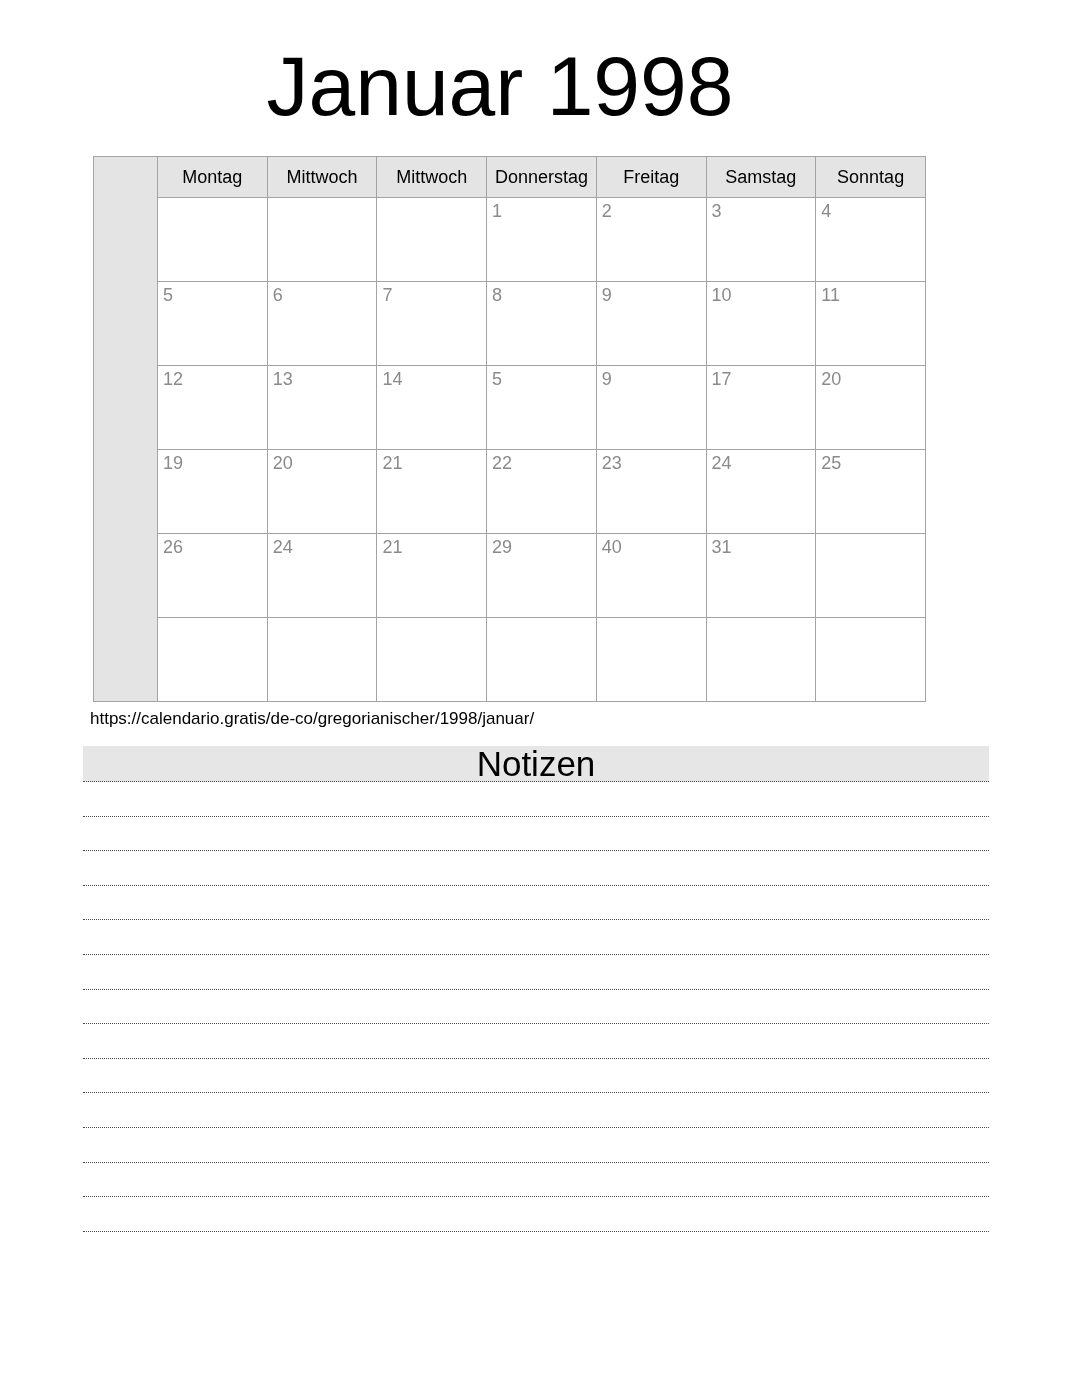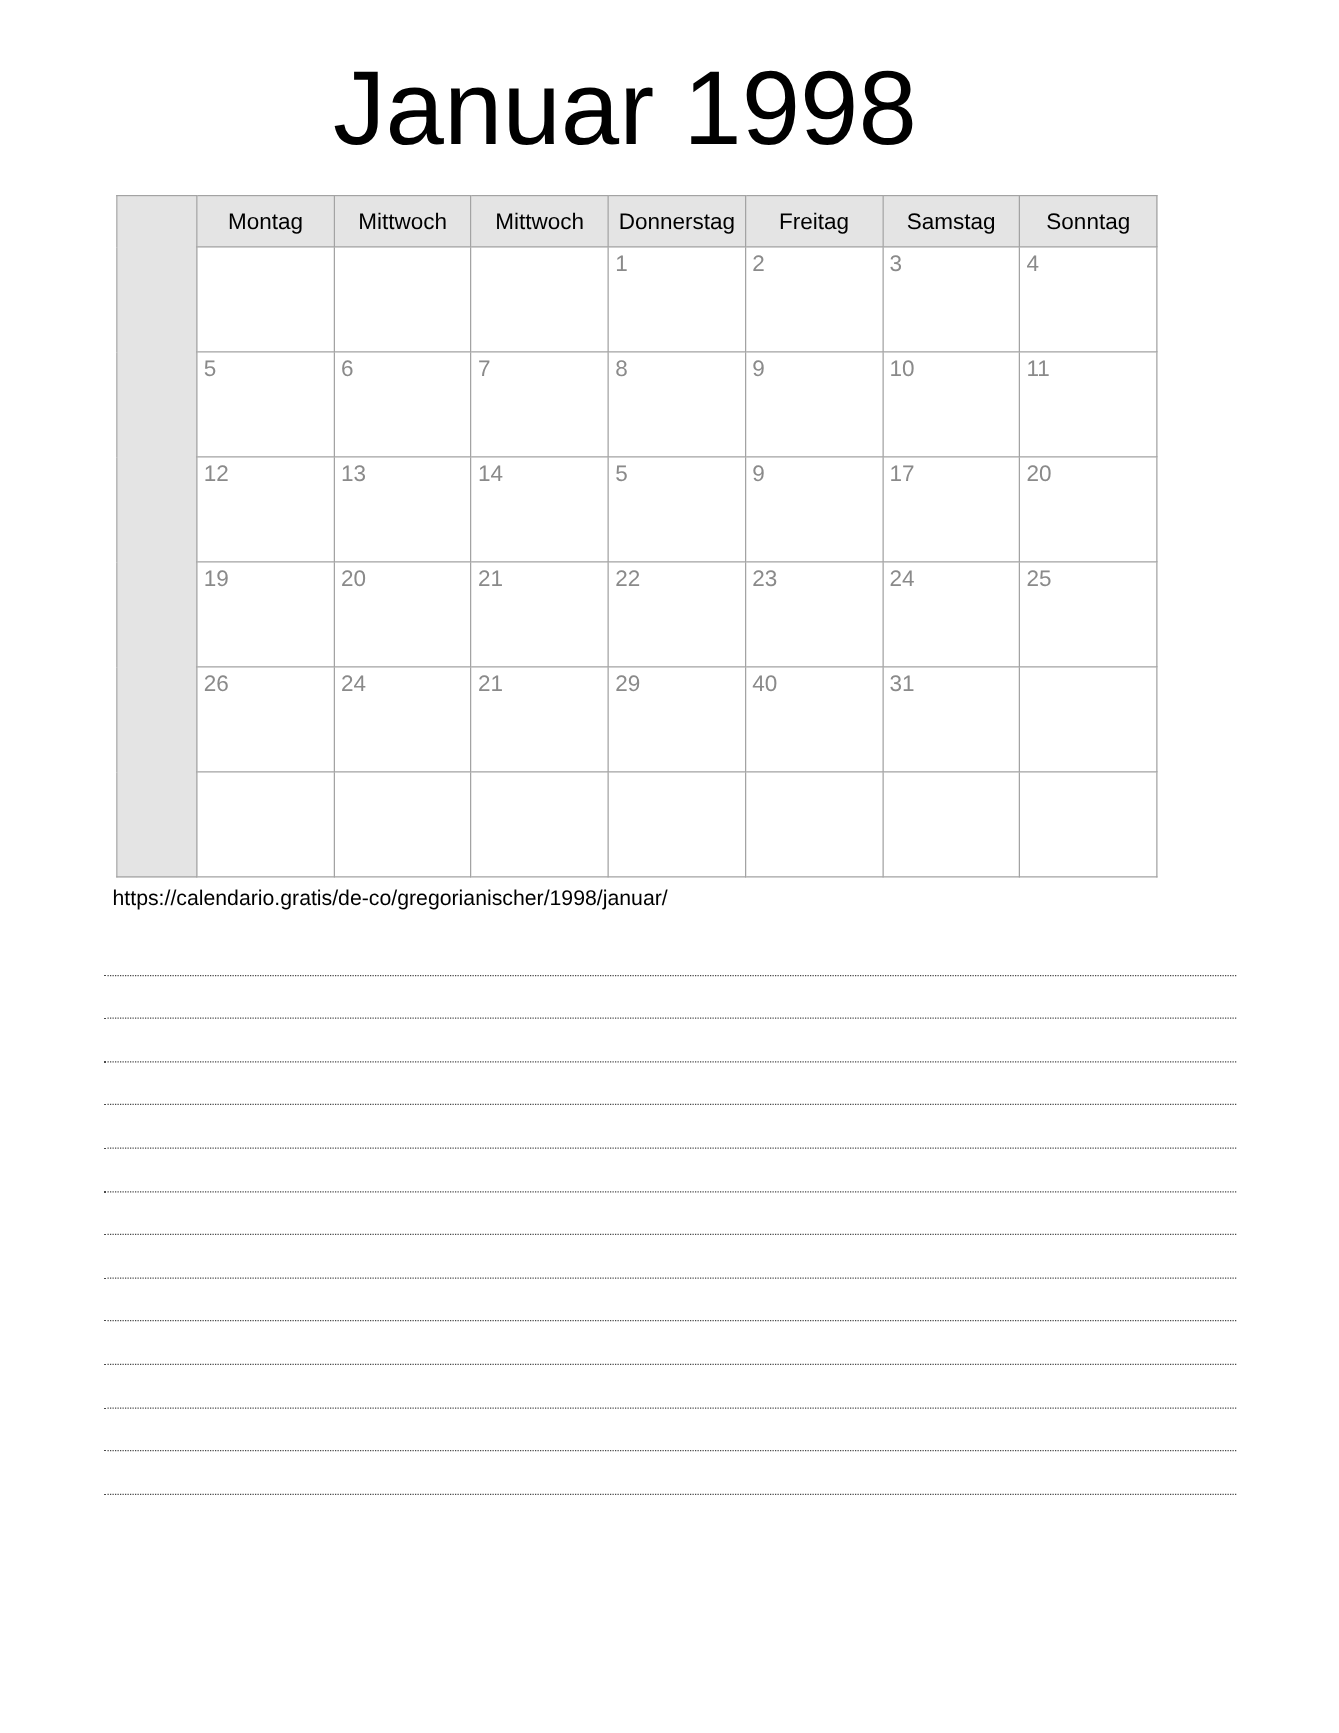--- a/index.html
+++ b/index.html
@@ -168,20 +168,21 @@
           <td class="day"></td>
           <td class="day"></td>
           <td class="day"></td>
         </tr>
       </tbody>
   </table>
 
   <div class="source-url">https://calendario.gratis/de-co/gregorianischer/1998/januar/</div>
 
   <div class="notes">
+    <div class="notes-header">Notizen</div>
     <div id="note-lines" class="notes-lines">
         <div class="note-line"></div>
         <div class="note-line"></div>
         <div class="note-line"></div>
         <div class="note-line"></div>
         <div class="note-line"></div>
         <div class="note-line"></div>
         <div class="note-line"></div>
         <div class="note-line"></div>
         <div class="note-line"></div>

